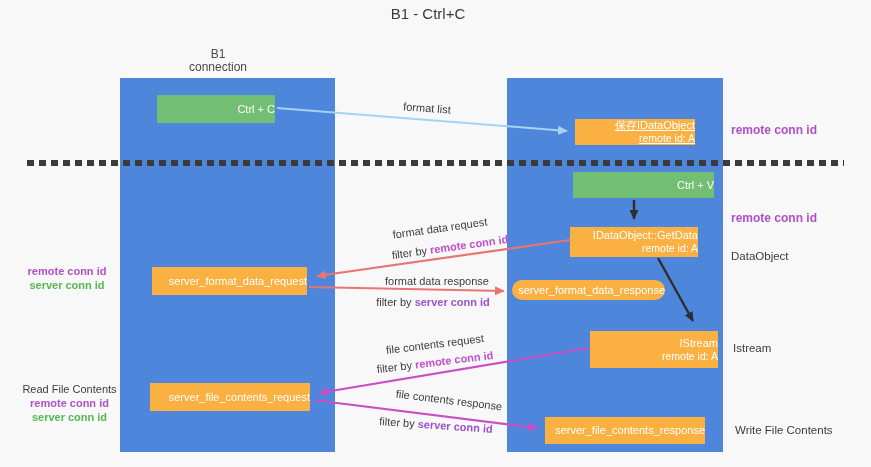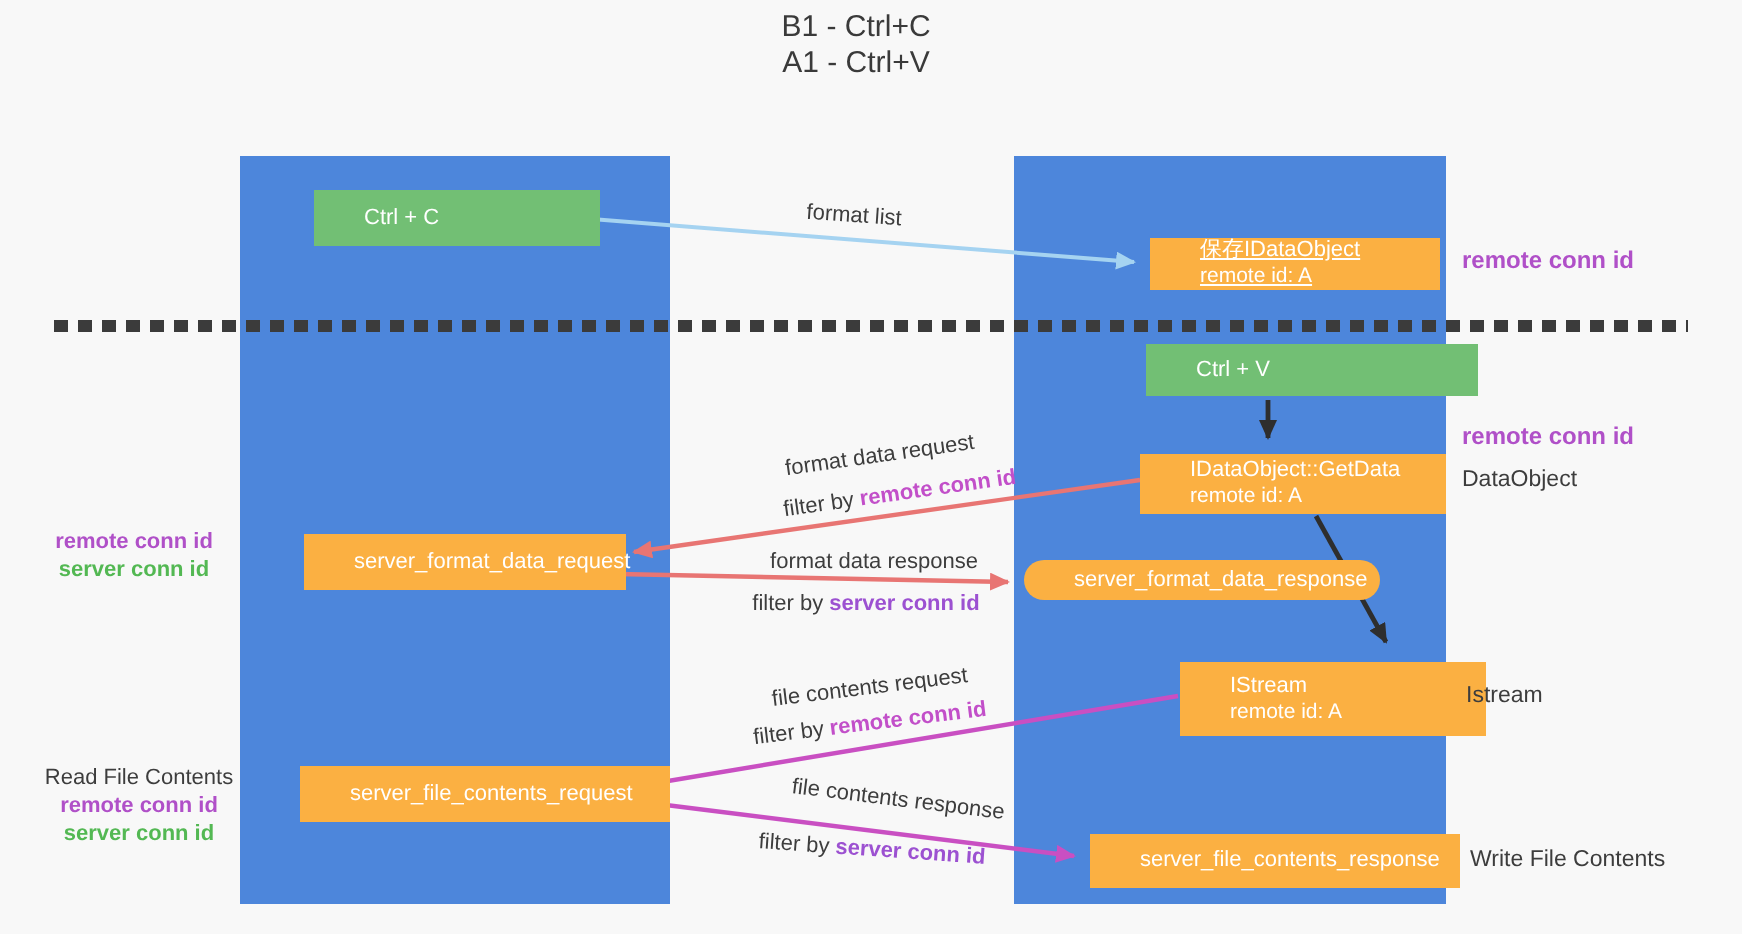--- a/index.html
+++ b/index.html
@@ -7,44 +7,47 @@
     position:relative;width:871px;height:467px;background:#f8f8f8;
     font-family:"Liberation Sans",sans-serif;color:#3d3d3d;overflow:hidden;
   }
   .abs{position:absolute;}
   .title{left:328px;top:5px;width:200px;text-align:center;font-size:15px;line-height:18px;color:#3a3a3a;z-index:4;}
   .col-header{top:48px;width:120px;text-align:center;font-size:12px;line-height:13px;color:#4a4a4a;z-index:4;}
   .lifeline{top:78px;width:215px;height:374px;background:#4d86db;z-index:1;}
   .dashed{left:27px;top:160px;width:817px;height:6px;z-index:2;
     background:repeating-linear-gradient(90deg,#3b3b3b 0 7px,transparent 7px 12px);}
   svg.arrows{position:absolute;left:0;top:0;z-index:2;}
-  .node{z-index:3;display:flex;flex-direction:column;align-items:flex-start;justify-content:center;
-    color:#fff;text-align:center;padding-left:25px;}
+  .node{z-index:3;display:flex;flex-direction:column;align-items:flex-end;justify-content:center;
+    color:#fff;text-align:center;}
   .node.orange{background:#fbb042;font-size:11px;line-height:13px;}
   .node.orange .l2{font-size:10.5px;}
   .node.green{background:#72bf74;font-size:11px;}
   .flow-label{z-index:3;text-align:center;font-size:11px;line-height:13px;color:#3d3d3d;white-space:nowrap;}
   .hl-magenta{color:#c24fc9;font-weight:bold;margin-left:3px;}
   .hl-violet{color:#9c51d1;font-weight:bold;margin-left:3px;}
   .legend-purple{color:#b050c8;font-weight:bold;}
   .legend-green{color:#53b853;font-weight:bold;}
   .side-label{z-index:3;font-size:11.5px;white-space:nowrap;}
   .side-label.bold-purple{color:#b050c8;font-weight:bold;font-size:12px;}
   .left-legend{z-index:3;font-size:11px;line-height:14px;text-align:center;white-space:nowrap;}
 </style>
 </head>
 <body>
 
 <div id="canvas">
 
   <div class="abs title">
     <div>B1 - Ctrl+C</div>
-    <div>A1 - Ctrl+V</div>
   </div>
 
+  <div class="abs col-header" style="left:158px;">
+    <div>B1</div>
+    <div>connection</div>
+  </div>
 
   <div class="abs lifeline" style="left:120px;"></div>
   <div class="abs lifeline" style="left:507px;width:216px;"></div>
 
   <div class="abs dashed"></div>
 
   <svg class="arrows" width="871" height="467" viewBox="0 0 871 467">
     <defs>
       <marker id="m-blue" markerUnits="userSpaceOnUse" markerWidth="10" markerHeight="9" refX="9" refY="4.5" orient="auto">
         <path d="M0,0 L10,4.5 L0,9 z" fill="#a5d3f1"></path>
@@ -75,21 +78,21 @@
     <div>保存IDataObject</div>
     <div class="l2">remote id: A</div>
   </div>
   <div class="abs node green" style="left:573px;top:172px;width:141px;height:26px;">
     <span>Ctrl + V</span>
   </div>
   <div class="abs node orange" style="left:570px;top:227px;width:128px;height:30px;">
     <div>IDataObject::GetData</div>
     <div class="l2">remote id: A</div>
   </div>
-  <div class="abs node orange" style="left:152px;top:267px;width:136px;height:28px;">
+  <div class="abs node orange" style="left:152px;top:267px;width:155px;height:28px;">
     <span>server_format_data_request</span>
   </div>
   <div class="abs node orange" style="left:512px;top:280px;width:153px;height:20px;border-radius:14px;">
     <span>server_format_data_response</span>
   </div>
   <div class="abs node orange" style="left:590px;top:331px;width:128px;height:37px;">
     <div>IStream</div>
     <div class="l2">remote id: A</div>
   </div>
   <div class="abs node orange" style="left:150px;top:383px;width:160px;height:28px;">
@@ -126,21 +129,21 @@
 
   <div class="abs flow-label" style="left:379px;top:394px;width:140px;transform:rotate(7deg);">
     <span>file contents response</span>
   </div>
   <div class="abs flow-label" style="left:361px;top:419px;width:150px;transform:rotate(4deg);">
     <span>filter by</span><span class="hl-violet">server conn id</span>
   </div>
 
   <div class="abs side-label bold-purple" style="left:731px;top:123px;">remote conn id</div>
   <div class="abs side-label bold-purple" style="left:731px;top:211px;">remote conn id</div>
-  <div class="abs side-label" style="left:731px;top:234px;">DataObject</div>
+  <div class="abs side-label" style="left:731px;top:250px;">DataObject</div>
   <div class="abs side-label" style="left:733px;top:342px;">Istream</div>
   <div class="abs side-label" style="left:735px;top:424px;">Write File Contents</div>
 
   <div class="abs left-legend" style="left:17px;top:264px;width:100px;">
     <div class="legend-purple">remote conn id</div>
     <div class="legend-green">server conn id</div>
   </div>
   <div class="abs left-legend" style="left:12px;top:382px;width:115px;">
     <div>Read File Contents</div>
     <div class="legend-purple">remote conn id</div>

